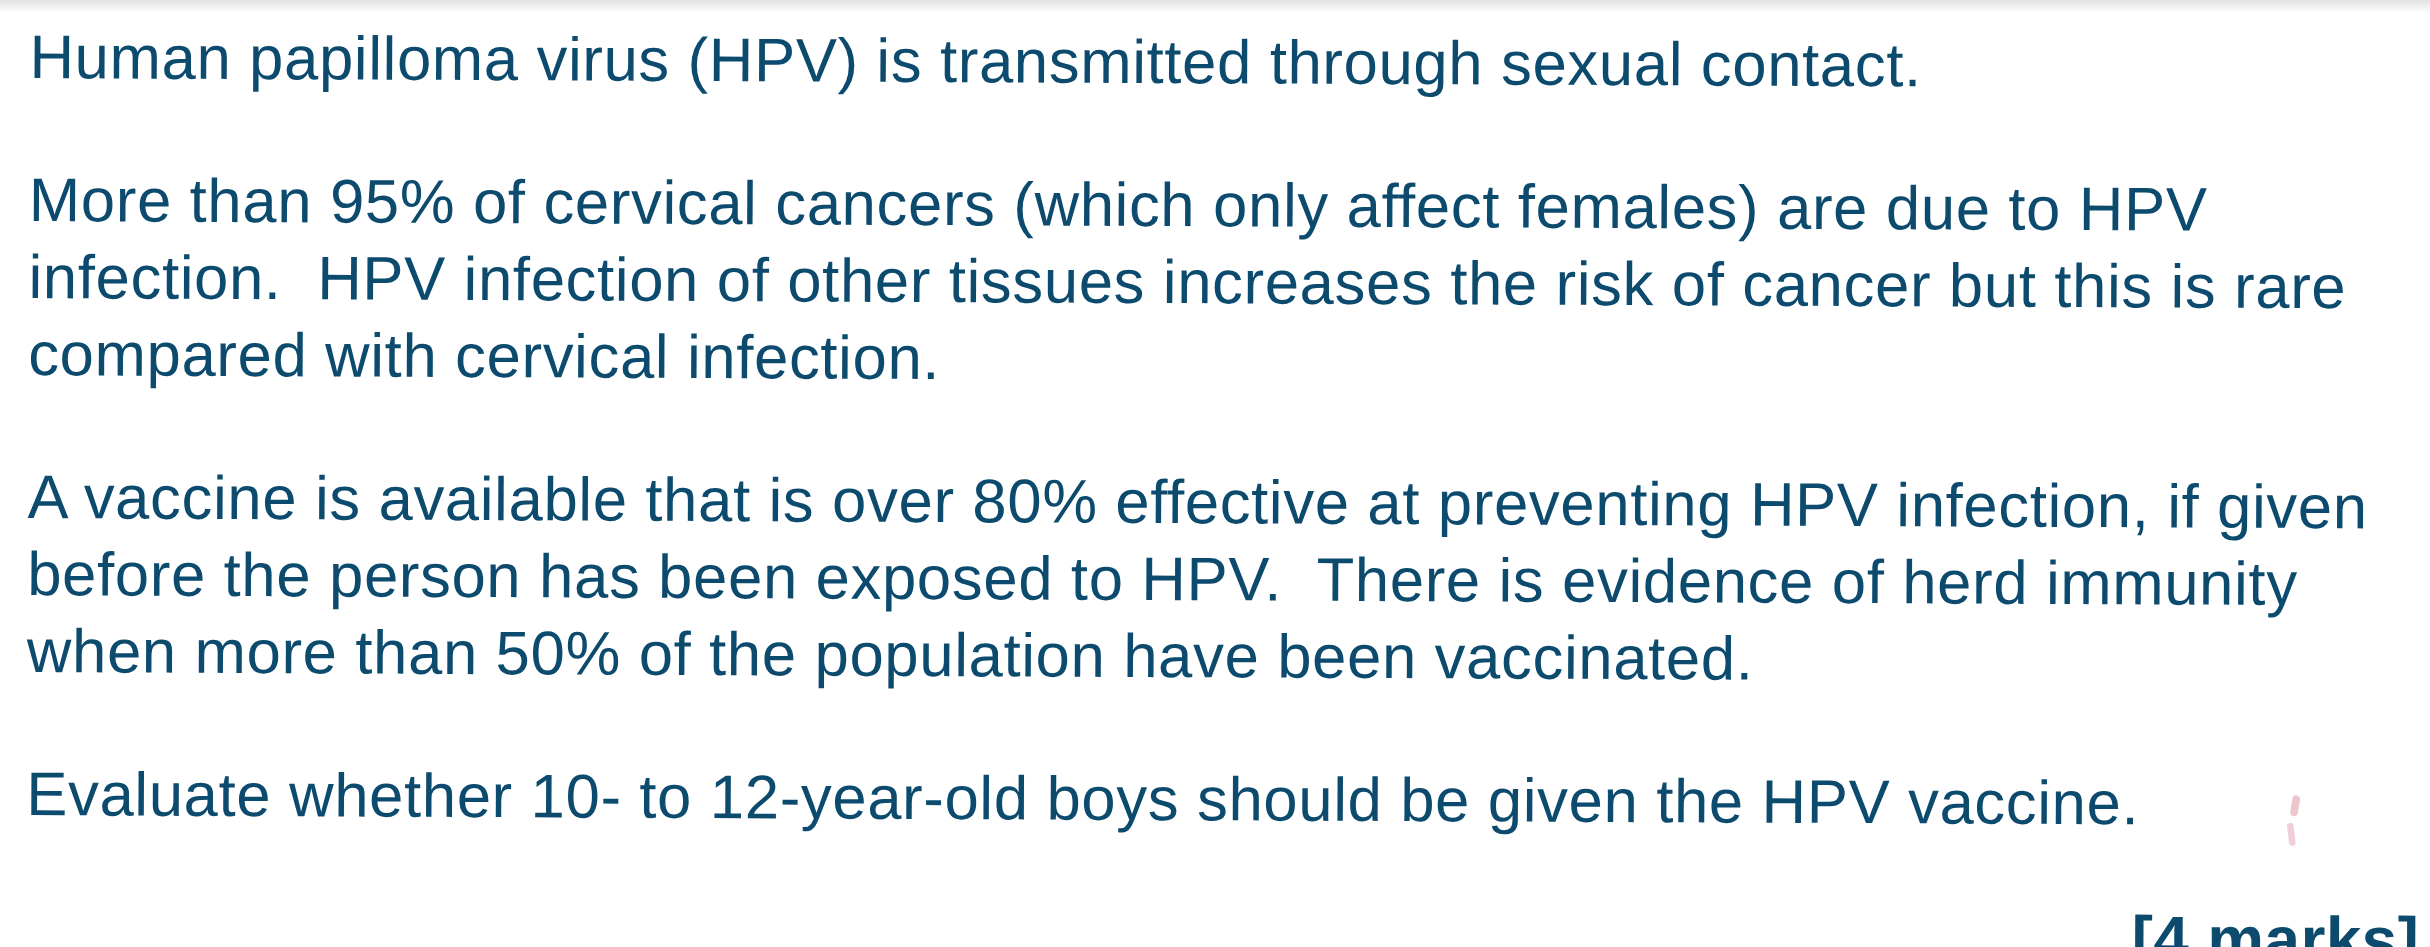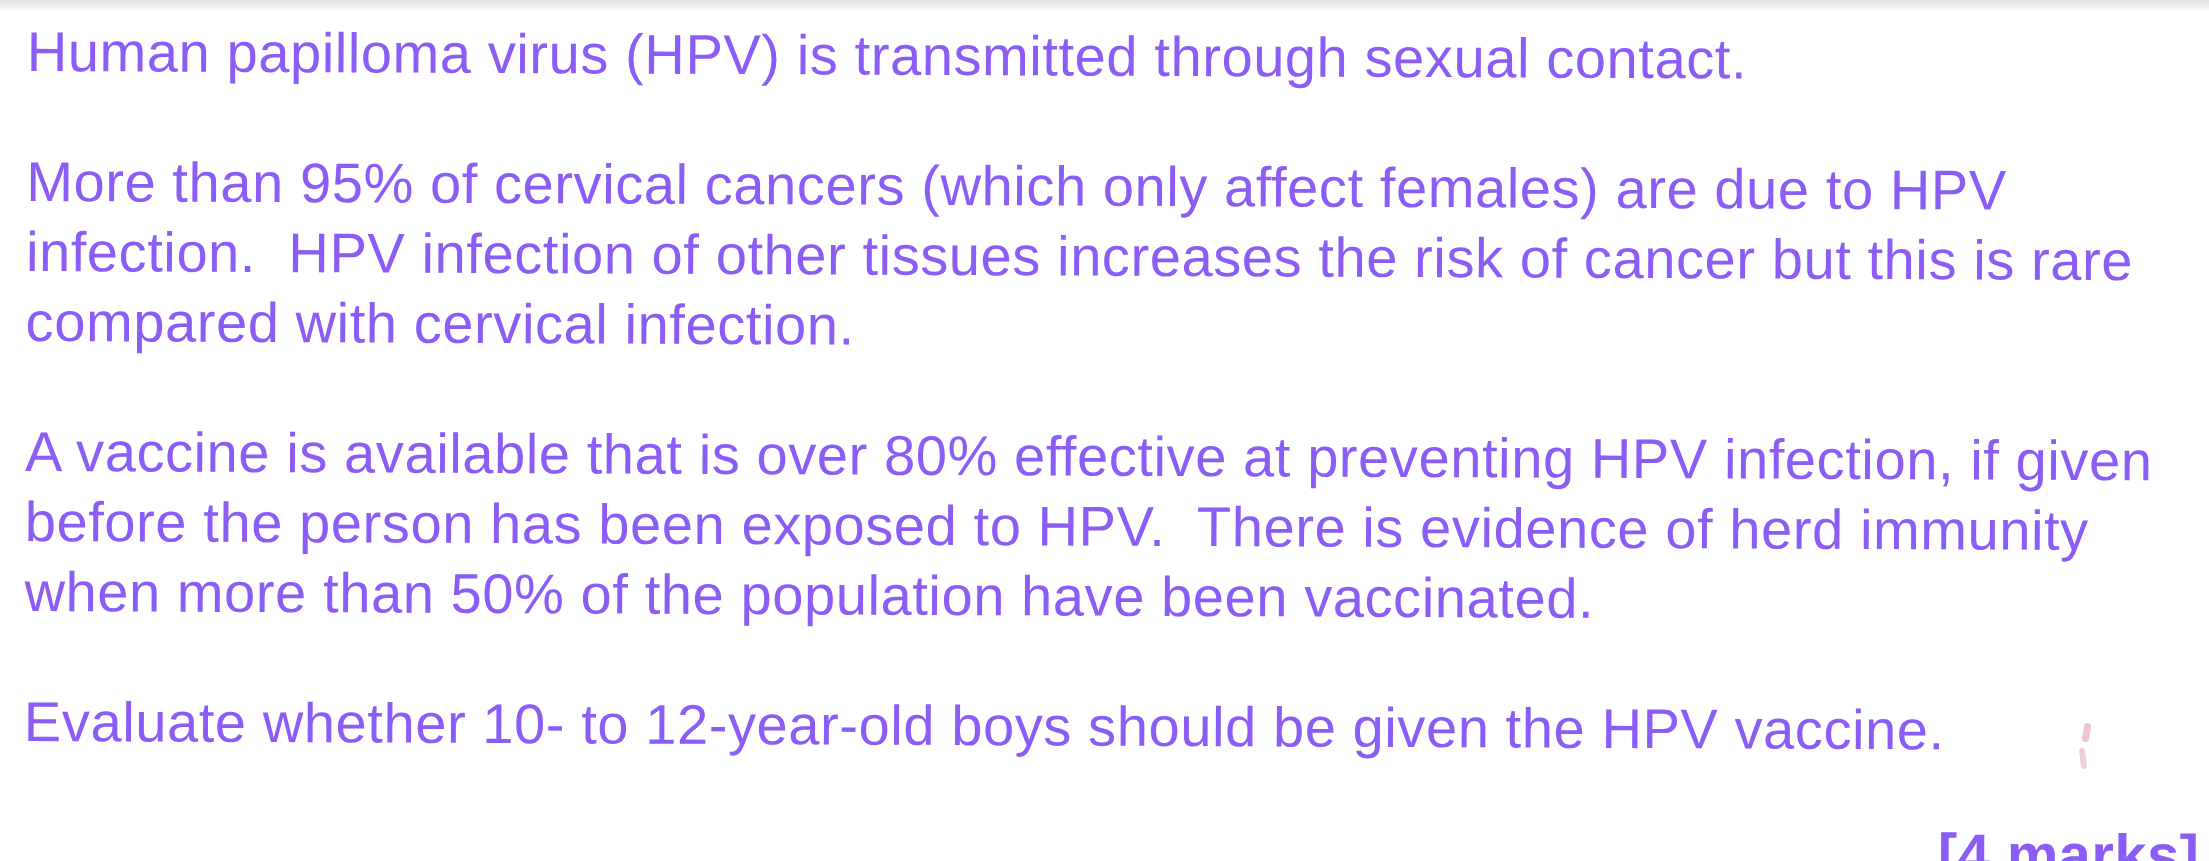--- a/index.html
+++ b/index.html
@@ -6,21 +6,21 @@
   body {
     width: 2209px; height: 861px;
     background: #ffffff;
     overflow: hidden;
   }
   .page {
     position: relative;
     width: 2209px; height: 861px;
     background: #ffffff;
     font-family: "Liberation Sans", sans-serif;
-    color: #8b5cf6;
+    color: #0c4a6e;
   }
   
   .scan-top-edge {
     position: absolute; top: 0; left: 0;
     width: 100%; height: 12px;
     background: linear-gradient(to bottom, rgba(150,150,150,0.28), rgba(255,255,255,0));
     pointer-events: none;
   }
   .question {
     position: absolute;

